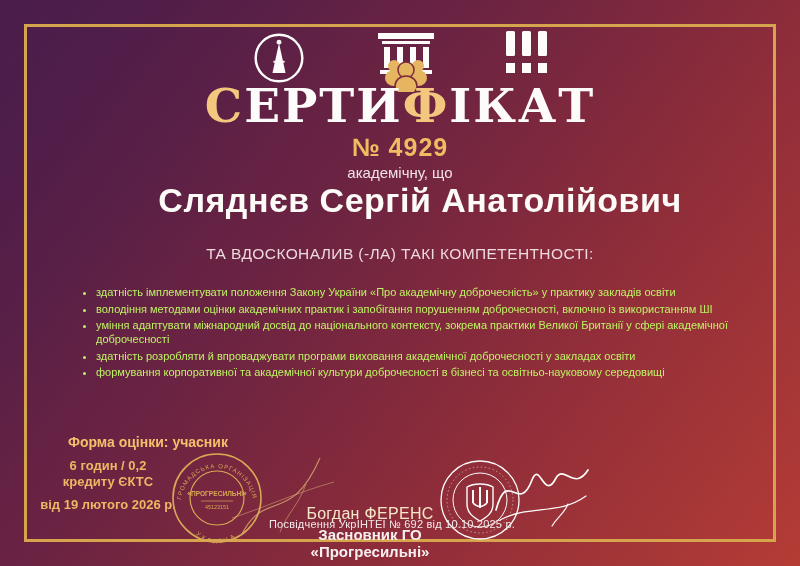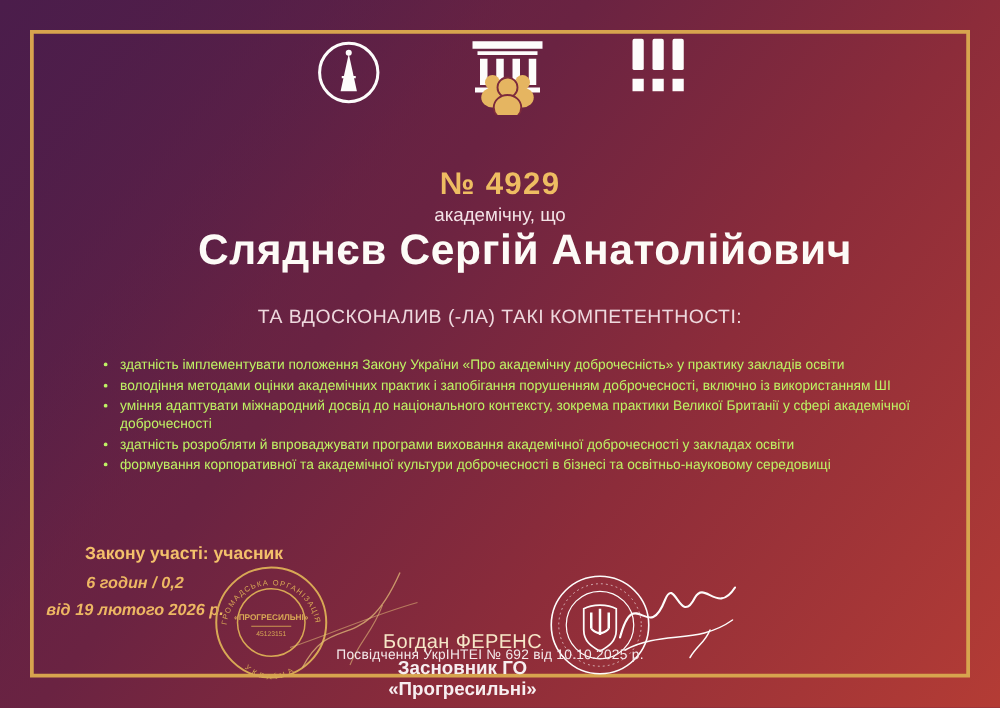--- a/index.html
+++ b/index.html
@@ -32,21 +32,21 @@
   .part-line1{position:absolute;top:224px;left:0;right:0;font-size:15.5px;color:#eed9de;letter-spacing:0.4px;}
   .part-line2{position:absolute;top:245px;left:0;right:0;font-size:15.5px;color:#eed9de;letter-spacing:0.4px;}
 
   .competencies{position:absolute;top:270px;left:64px;right:56px;margin:16px;padding:0 0 0 16px;
     text-align:justify;font-size:11px;line-height:1.24;color:#bef264;}
   .competencies li{margin-bottom:3px;}
 
   .form-line{position:absolute;top:434px;left:68px;font-size:14px;font-weight:700;color:#f3c06b;text-align:left;}
 
   .credits{position:absolute;top:458px;left:28px;width:160px;text-align:center;
-    font-size:13px;font-weight:700;color:#edb763;line-height:1.25;font-style:italic;}
+    font-size:13px;font-weight:700;color:#edb763;line-height:1.25;}
   .credits .l3{margin-top:6px;white-space:nowrap;}
 
   .stamp-gold{position:absolute;top:451px;left:170px;}
   .sig-gold{position:absolute;top:448px;left:228px;}
   .stamp-white{position:absolute;top:458px;left:438px;}
   .sig-white{position:absolute;top:458px;left:492px;}
 
   .signatory-left{position:absolute;top:468px;left:280px;width:180px;text-align:center;}
   .signatory-right{position:absolute;top:466px;left:548px;width:225px;text-align:center;}
   .sig-name{font-size:16px;font-weight:400;color:#f6e7c8;letter-spacing:0.3px;margin-top:37px;}
@@ -96,41 +96,45 @@
         <rect x="1" y="1" width="9" height="25" rx="1.5" fill="#fdfcfb"></rect>
         <rect x="17" y="1" width="9" height="25" rx="1.5" fill="#fdfcfb"></rect>
         <rect x="33" y="1" width="9" height="25" rx="1.5" fill="#fdfcfb"></rect>
         <rect x="1" y="33" width="9" height="10" fill="#fdfcfb"></rect>
         <rect x="17" y="33" width="9" height="10" fill="#fdfcfb"></rect>
         <rect x="33" y="33" width="9" height="10" fill="#fdfcfb"></rect>
       </svg>
     </span>
   </div>
 
+  <div class="cert-title">
+    <span class="g">С</span><span class="w">ЕРТИ</span><span class="g">Ф</span><span class="w">ІКАТ</span>
+  </div>
 
   <div class="cert-number">№ 4929</div>
 
   <div class="certifies">академічну, що</div>
 
   <div class="recipient">Сляднєв Сергій Анатолійович</div>
 
   <div class="part-line2">ТА ВДОСКОНАЛИВ (-ЛА) ТАКІ КОМПЕТЕНТНОСТІ:</div>
 
   <ul class="competencies">
     <li>здатність імплементувати положення Закону України «Про академічну доброчесність» у практику закладів освіти</li>
     <li>володіння методами оцінки академічних практик і запобігання порушенням доброчесності, включно із використанням ШІ</li>
     <li>уміння адаптувати міжнародний досвід до національного контексту, зокрема практики Великої Британії у сфері академічної доброчесності</li>
     <li>здатність розробляти й впроваджувати програми виховання академічної доброчесності у закладах освіти</li>
     <li>формування корпоративної та академічної культури доброчесності в бізнесі та освітньо-науковому середовищі</li>
   </ul>
 
-  <div class="form-line">Закону участі: учасник</div>
+  <div class="form-line">Форма оцінки: учасник</div>
 
   <div class="credits">
     <div>6 годин / 0,2</div>
+    <div>кредиту ЄКТС</div>
     <div class="l3">від 19 лютого 2026 р.</div>
   </div>
 
   <div class="stamp-gold">
     <svg width="94" height="94" viewBox="-47 -47 94 94">
       <defs>
         <path id="arcTop" d="M -36,6 A 36 36 0 0 1 36,6"></path>
         <path id="arcBot" d="M -28,24 A 29 29 0 0 0 28,24"></path>
       </defs>
       <circle cx="0" cy="0" r="44" fill="none" stroke="#d8a855" stroke-width="1.6"></circle>

